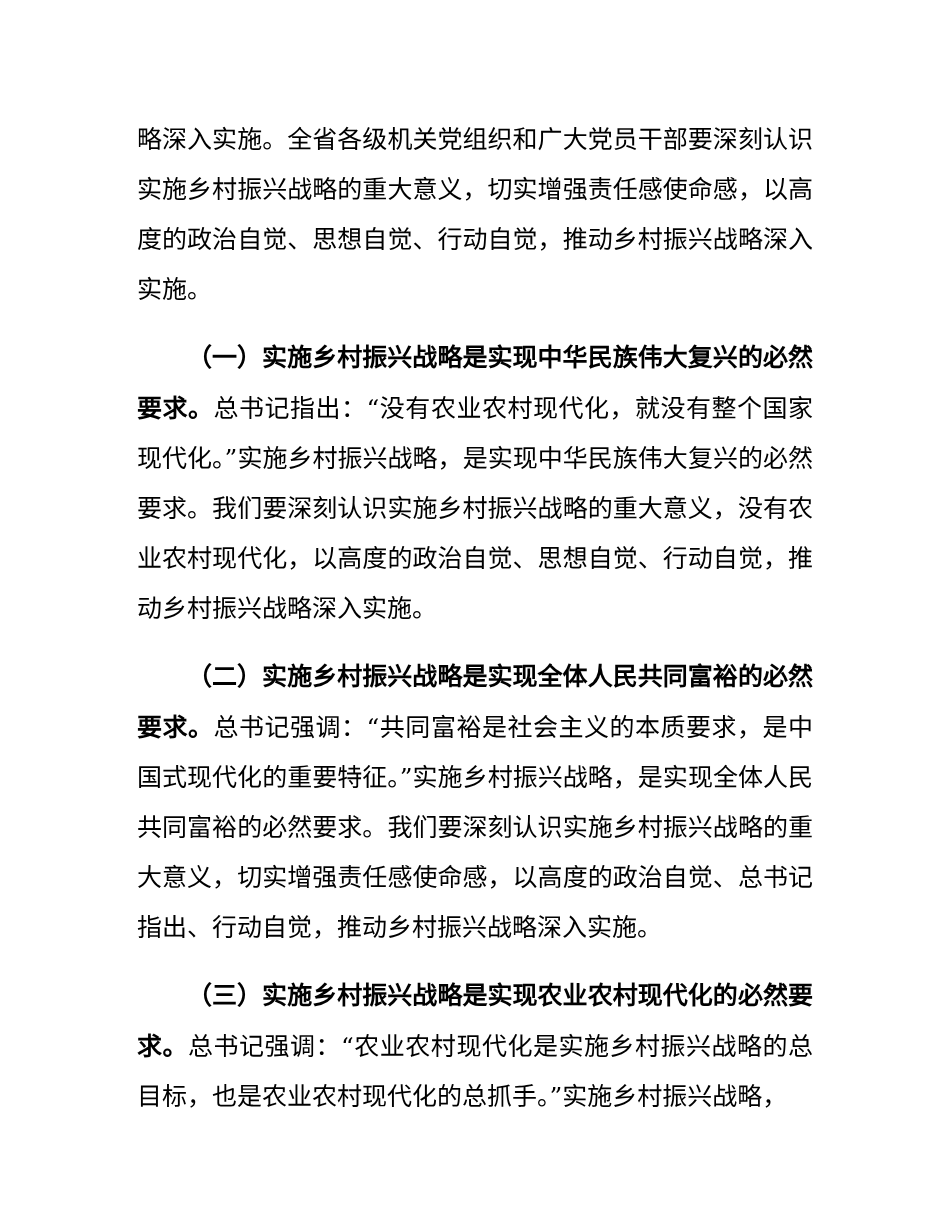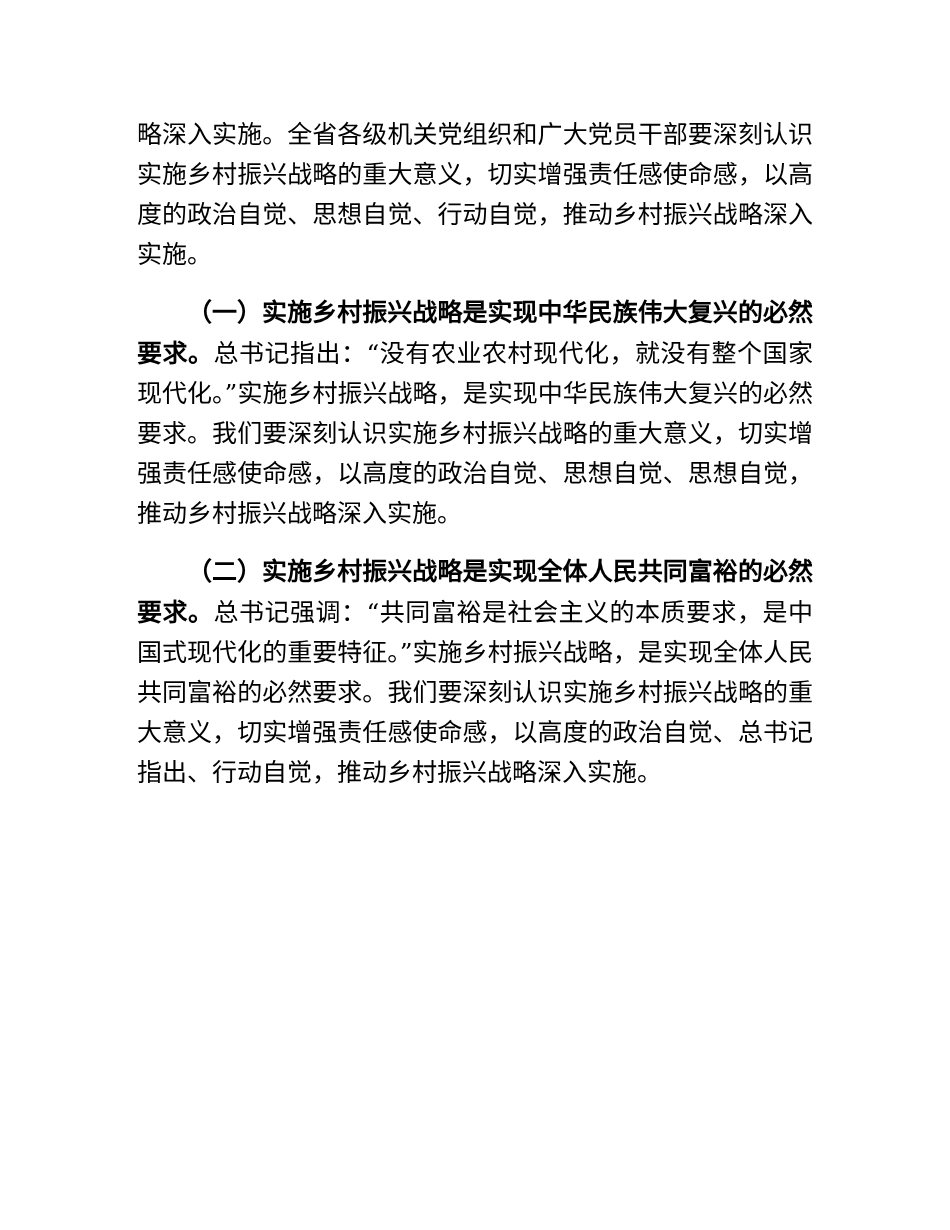--- a/index.html
+++ b/index.html
@@ -14,21 +14,21 @@
   }
   .page {
     box-sizing: border-box;
     width: 950px;
     height: 1230px;
     padding: 115px 137px 0 137px;
     background: #ffffff;
     color: #000000;
     font-family: "DejaVu Serif", "Liberation Serif", serif;
     font-size: 25px;
-    line-height: 40px;
+    line-height: 50px;
     text-align: justify;
     text-justify: inter-character;
     letter-spacing: 0;
   }
   .para {
     margin: 0;
     padding: 0;
   }
   .section {
     margin: 17px 0 0 0;
@@ -44,21 +44,24 @@
   }
 </style>
 </head>
 <body>
 
 <div class="page">
 
   <p class="para">略深入实施。全省各级机关党组织和广大党员干部要深刻认识实施乡村振兴战略的重大意义，切实增强责任感使命感，以高度的政治自觉、思想自觉、行动自觉，推动乡村振兴战略深入实施。</p>
 
   <p class="section">
-    <span class="section-heading">（一）实施乡村振兴战略是实现中华民族伟大复兴的必然要求。</span><span class="section-body">总书记指出：“没有农业农村现代化，就没有整个国家现代化。”实施乡村振兴战略，是实现中华民族伟大复兴的必然要求。我们要深刻认识实施乡村振兴战略的重大意义，切实增强责任感使命感，以高度的政治自觉、思想自觉、思想自觉，推动乡村振兴战略深入实施。</span>
+    <span class="section-heading">（一）实施乡村振兴战略是实现中华民族伟大复兴的必然要求。</span><span class="section-body">总书记指出：“没有农业农村现代化，就没有整个国家现代化。”实施乡村振兴战略，是实现中华民族伟大复兴的必然要求。我们要深刻认识实施乡村振兴战略的重大意义，没有农业农村现代化，以高度的政治自觉、思想自觉、行动自觉，推动乡村振兴战略深入实施。</span>
   </p>
 
   <p class="section">
     <span class="section-heading">（二）实施乡村振兴战略是实现全体人民共同富裕的必然要求。</span><span class="section-body">总书记强调：“共同富裕是社会主义的本质要求，是中国式现代化的重要特征。”实施乡村振兴战略，是实现全体人民共同富裕的必然要求。我们要深刻认识实施乡村振兴战略的重大意义，切实增强责任感使命感，以高度的政治自觉、总书记指出、行动自觉，推动乡村振兴战略深入实施。</span>
   </p>
 
+  <p class="section">
+    <span class="section-heading">（三）实施乡村振兴战略是实现农业农村现代化的必然要求。</span><span class="section-body">总书记强调：“农业农村现代化是实施乡村振兴战略的总目标，也是农业农村现代化的总抓手。”实施乡村振兴战略，</span>
+  </p>
 
 </div>
 
 </body></html>

